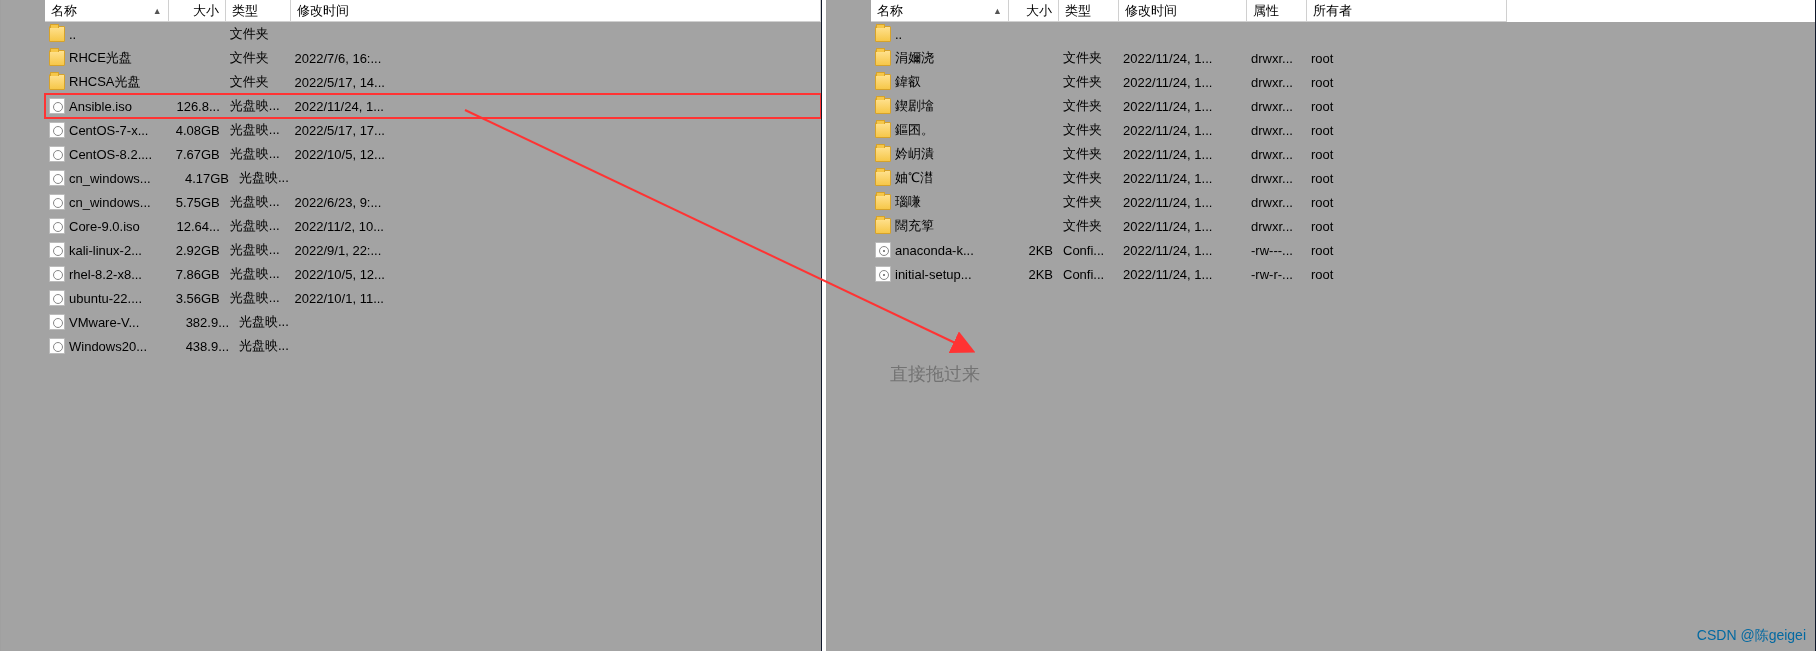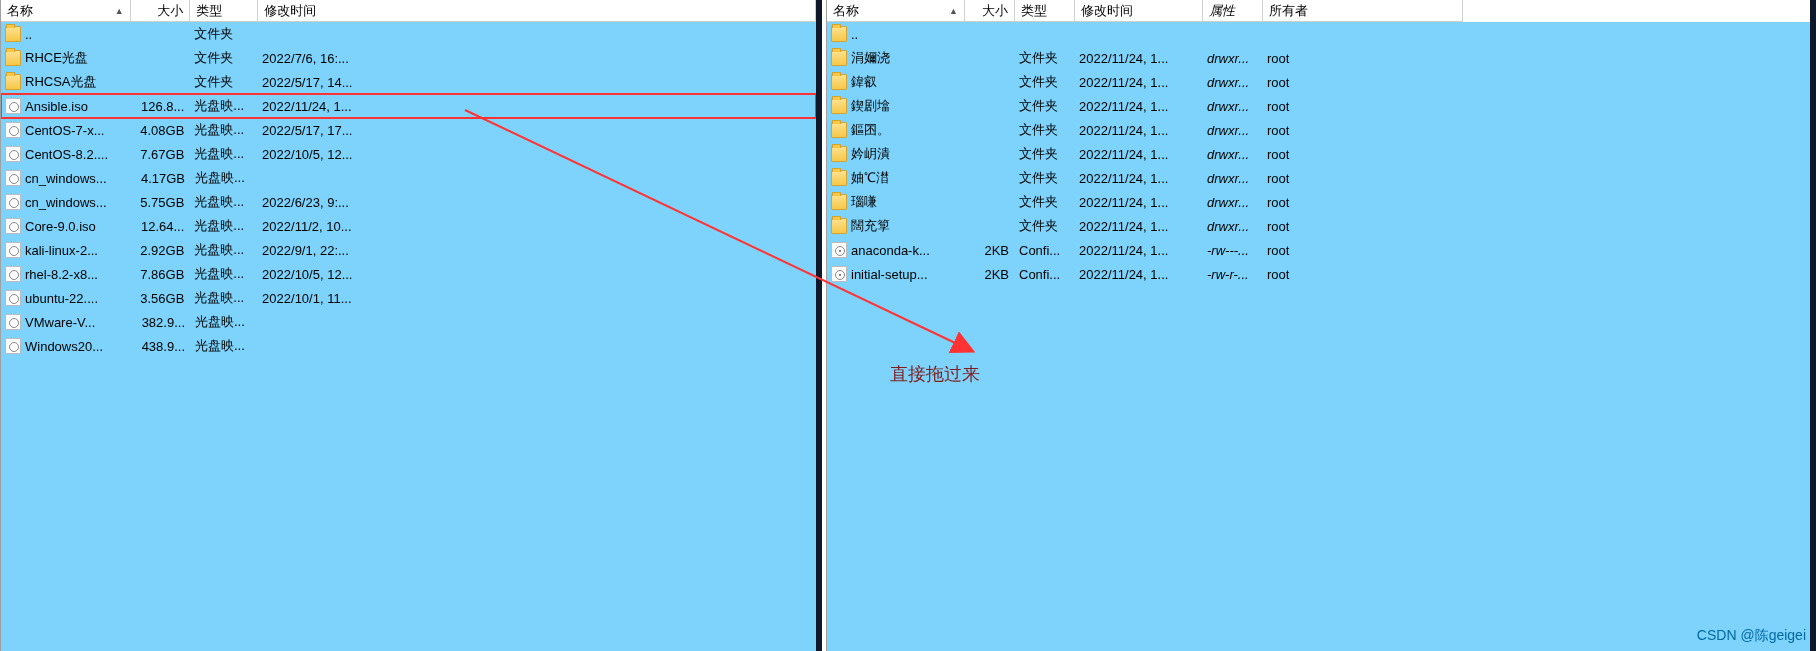--- a/index.html
+++ b/index.html
@@ -13,23 +13,24 @@
     overflow: hidden;
     position: relative;
   }
   .panes {
     display: flex;
     width: 100%;
     height: 100%;
   }
   .pane {
     height: 100%;
-    border-right: 6px solid #0f172a;
-    background: #7dd3fc;
+    border-right: 1px solid #0f172a;
+    background: #a3a3a3;
     overflow: hidden;
+    padding-left: 44px;
   }
   .pane-left { flex: 0 0 822px; border-left: 1px solid #a0a0a0; }
   .pane-right { flex: 1; border-left: 1px solid #a0a0a0; margin-left: 4px;}
   .header-row {
     display: flex;
     height: 22px;
     background: #fff;
     user-select: none;
   }
   .header-cell {
@@ -128,26 +129,26 @@
   
   .L .c-name   { width: 130px; }
   .L .c-size   { width: 60px; text-align: right; justify-content: flex-end; padding-right:6px;}
   .L .c-type   { width: 68px; }
   .L .c-date   { width: 560px; }
   
   .R .c-name   { width: 138px; }
   .R .c-size   { width: 50px; text-align:right; justify-content:flex-end; padding-right:6px;}
   .R .c-type   { width: 60px; }
   .R .c-date   { width: 128px; }
-  .R .c-attr   { width: 60px; font-style: italic; }
+  .R .c-attr   { width: 60px; }
   .R .c-owner  { width: 200px; }
 
   .annotation-text {
     position: absolute;
-    color: #7f1d1d;
+    color: #737373;
     font-size: 18px;
     left: 890px;
     top: 362px;
     pointer-events: none;
   }
   .arrow-svg {
     position: absolute;
     left: 460px;
     top: 100px;
     width: 540px;

